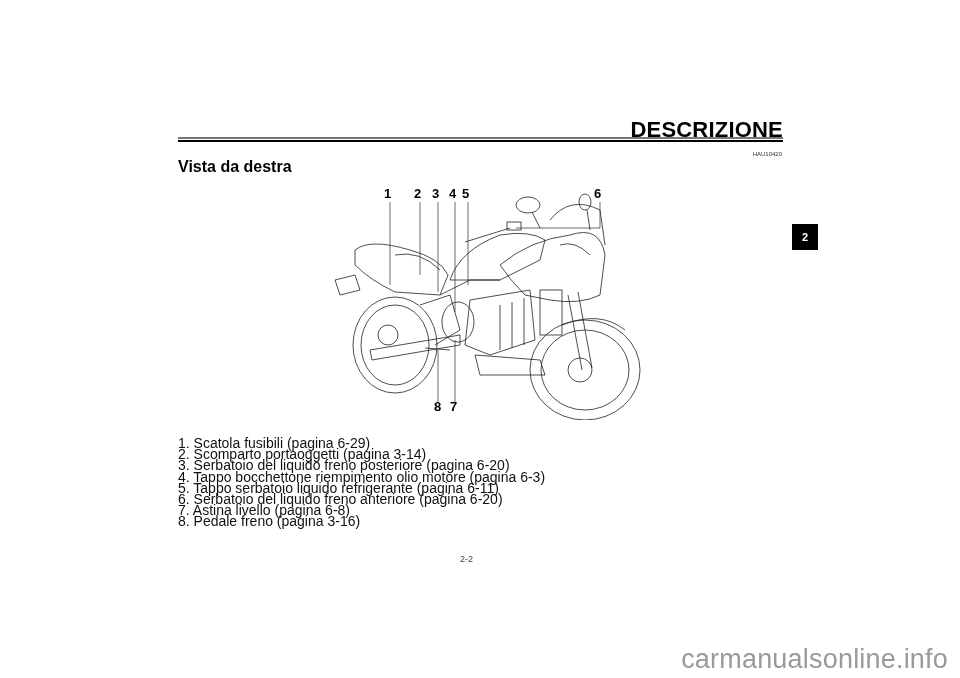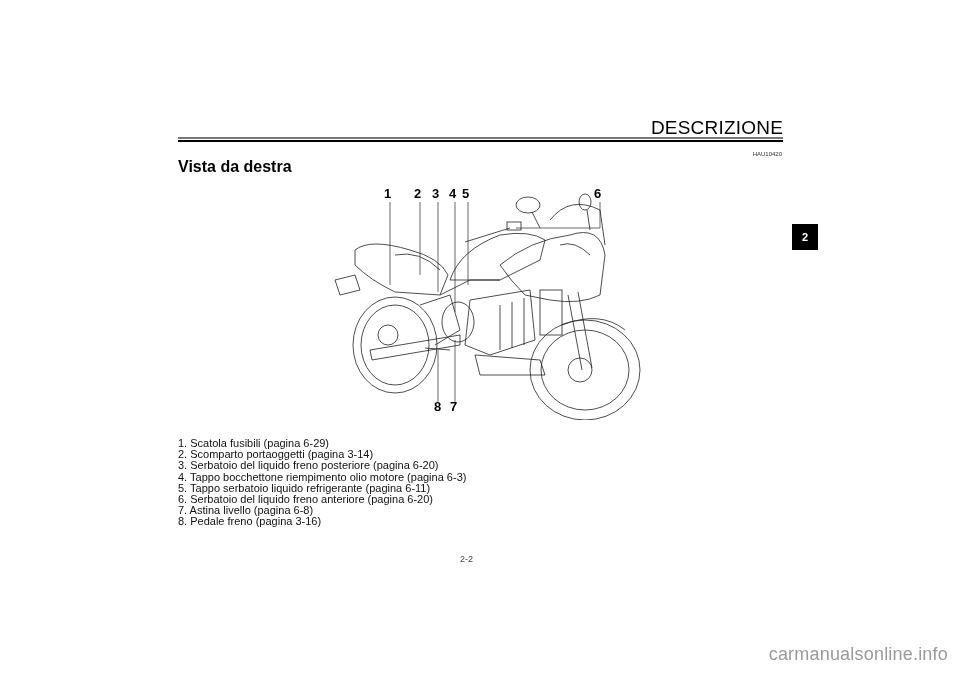--- a/index.html
+++ b/index.html
@@ -2,47 +2,47 @@
 <html><head>
   <meta charset="utf-8">
   <style>
     html, body { margin: 0; padding: 0; }
     body {
       width: 960px; height: 678px; background: #ffffff; position: relative; overflow: hidden;
       font-family: "Liberation Sans", sans-serif; color: #000;
     }
     .header-title {
       position: absolute; right: 177px; top: 117px;
-      font-size: 19px; font-weight: normal; letter-spacing: 0.2px; text-align: center;
+      font-size: 22px; font-weight: bold; letter-spacing: 0.2px; text-align: center;
     }
     .rule-gray { position: absolute; left: 178px; top: 137px; width: 605px; height: 2px; background: #777; }
     .rule-black { position: absolute; left: 178px; top: 140px; width: 605px; height: 2px; background: #000; }
     .code {
       position: absolute; right: 178px; top: 151px; font-size: 6px; color: #333;
     }
     .section-title {
       position: absolute; left: 178px; top: 158px; font-size: 16px; font-weight: bold;
     }
     .chapter-tab {
       position: absolute; left: 792px; top: 224px; width: 26px; height: 26px; background: #000;
       color: #fff; font-weight: bold; font-size: 11px; display: flex; align-items: center; justify-content: center;
     }
     .figure { position: absolute; left: 300px; top: 180px; width: 360px; height: 240px; }
     .callout {
       position: absolute; font-size: 13px; font-weight: bold;
     }
     .legend {
       position: absolute; left: 178px; top: 438px; margin: 0; padding: 0; list-style: none;
-      font-size: 11px; line-height: 11.2px; color: #111;
+      font-size: 14px; line-height: 11.2px; color: #111;
     }
     .page-num {
       position: absolute; left: 460px; top: 554px; font-size: 9px; color: #444;
     }
     .watermark {
-      position: absolute; right: 12px; top: 644px; font-size: 18px; color: #9a9a9a; letter-spacing: 0.2px;
+      position: absolute; right: 12px; top: 644px; font-size: 27px; color: #9a9a9a; letter-spacing: 0.2px;
     }
   </style>
 </head>
 <body>
 
 <div class="header-title">DESCRIZIONE</div>
 <div class="rule-gray"></div>
 <div class="rule-black"></div>
 <div class="code">HAU10420</div>
 <div class="section-title">Vista da destra</div>

